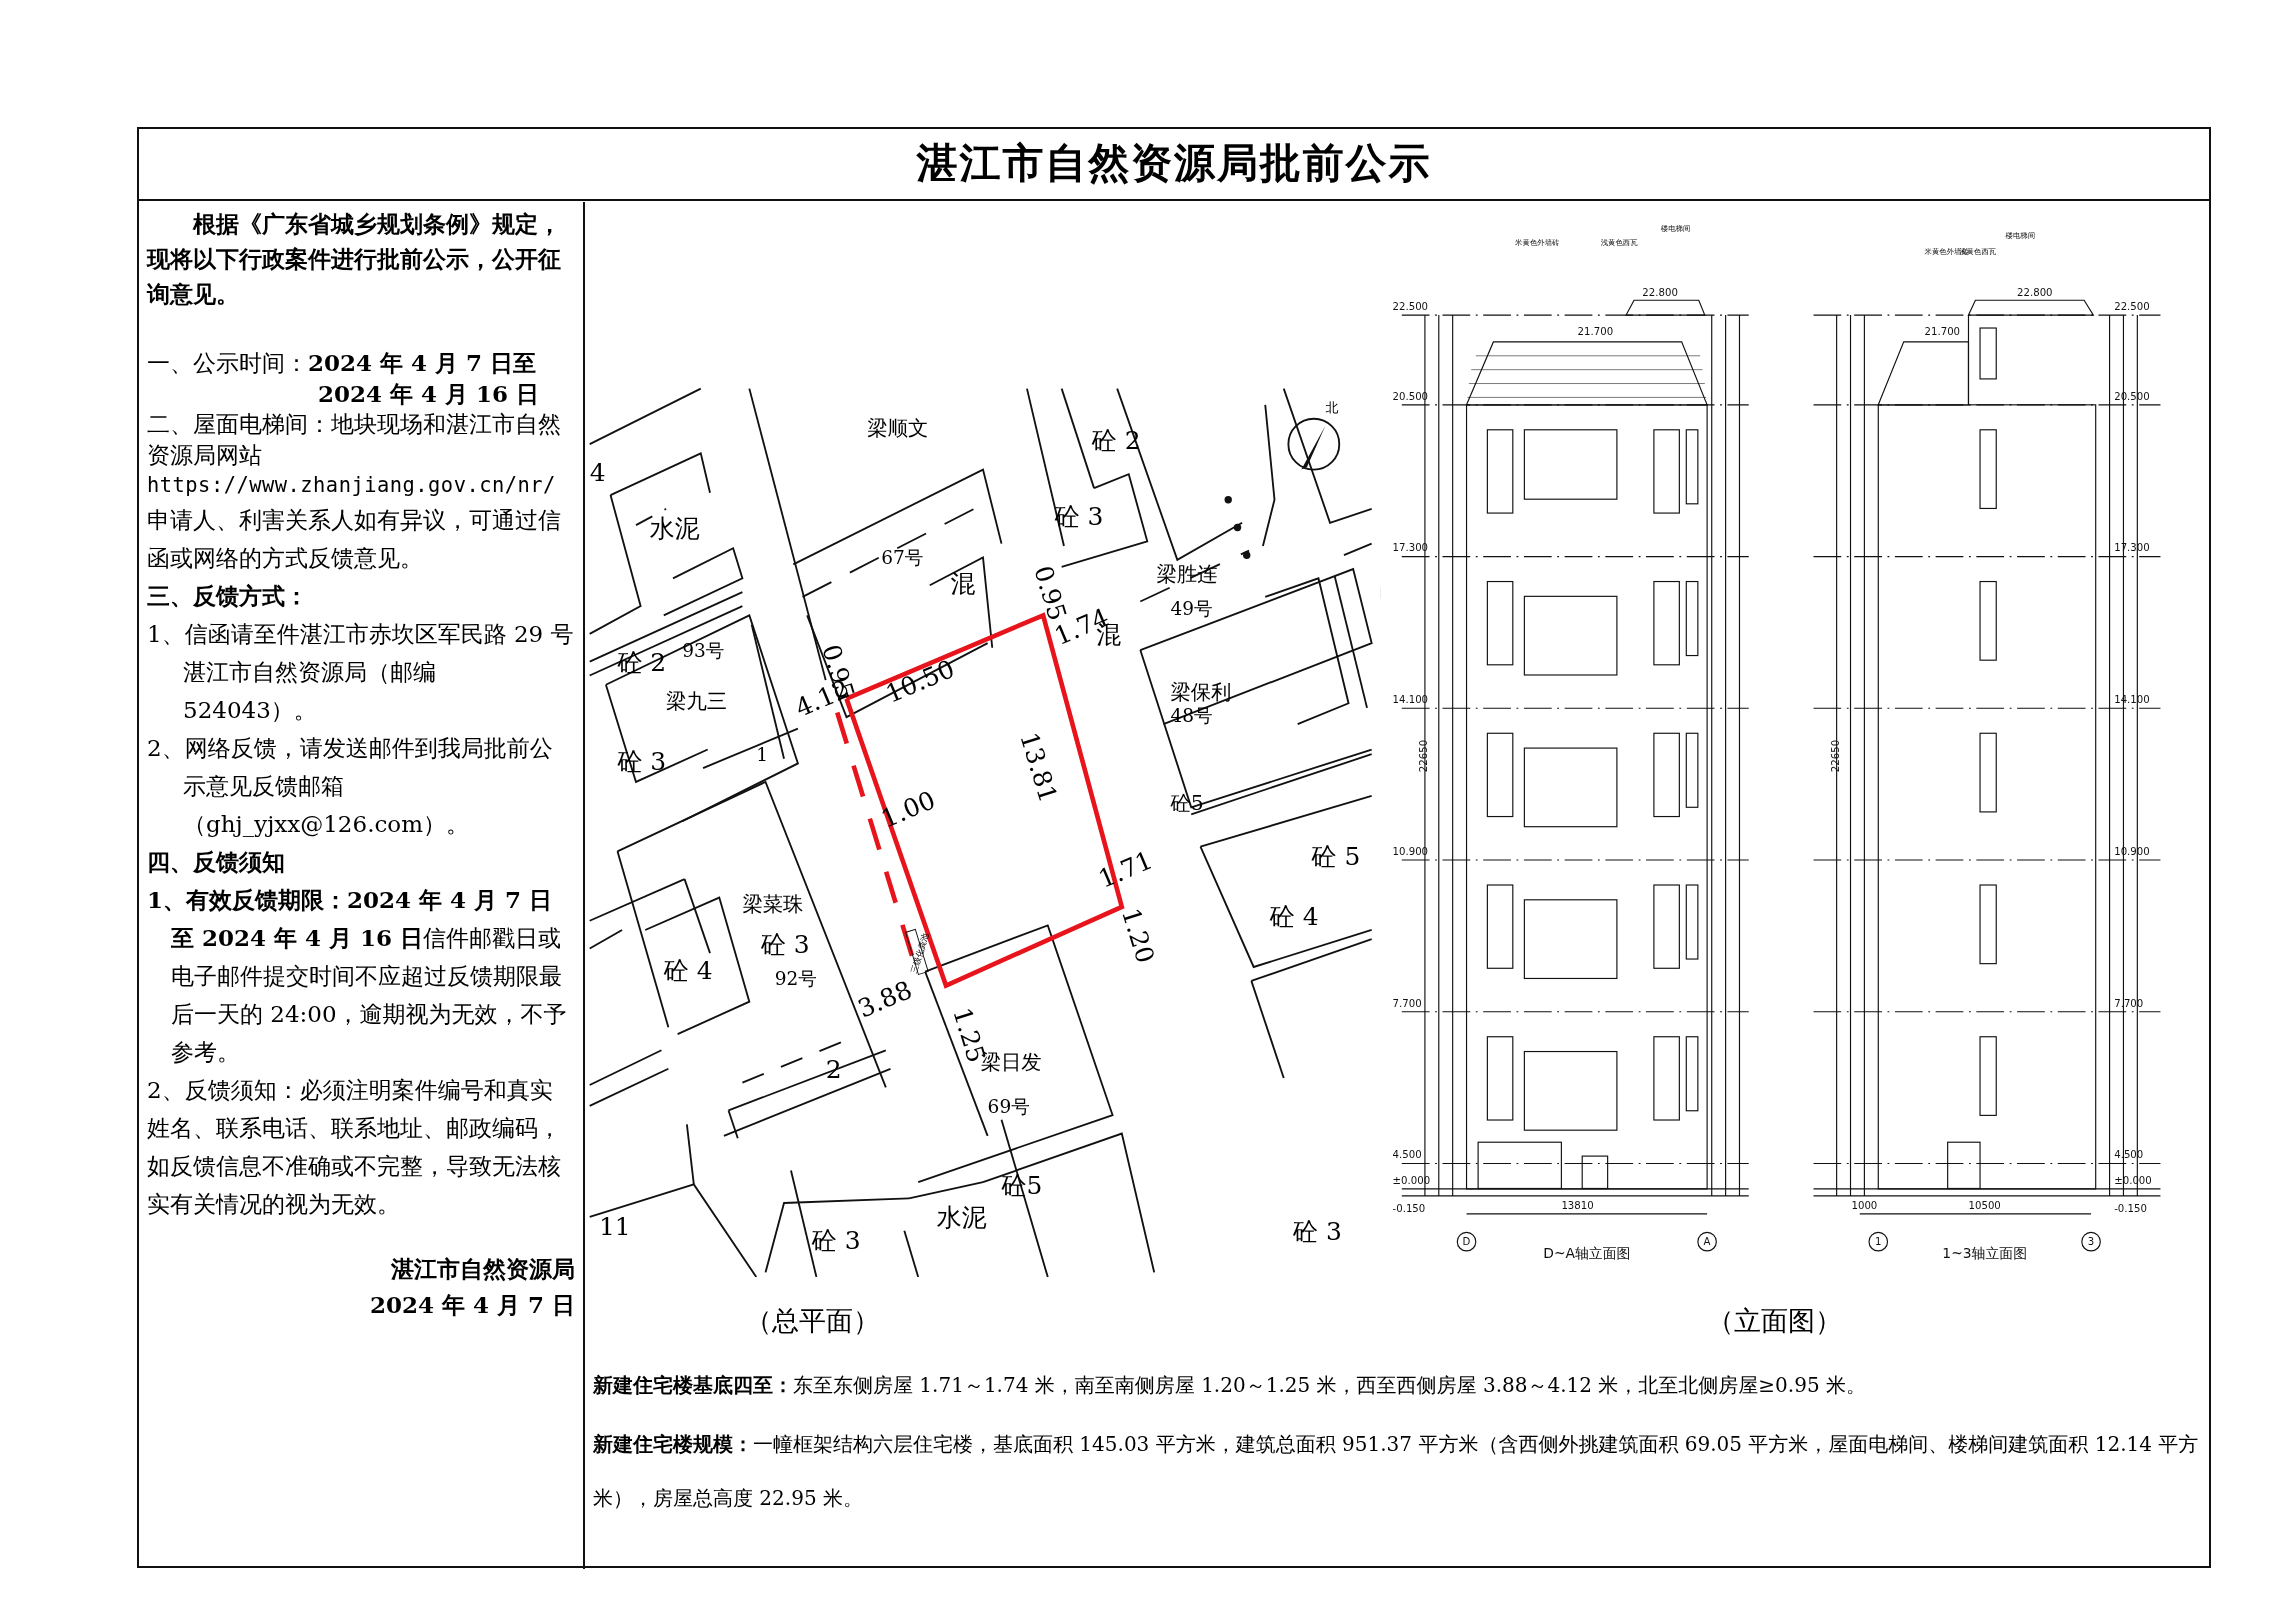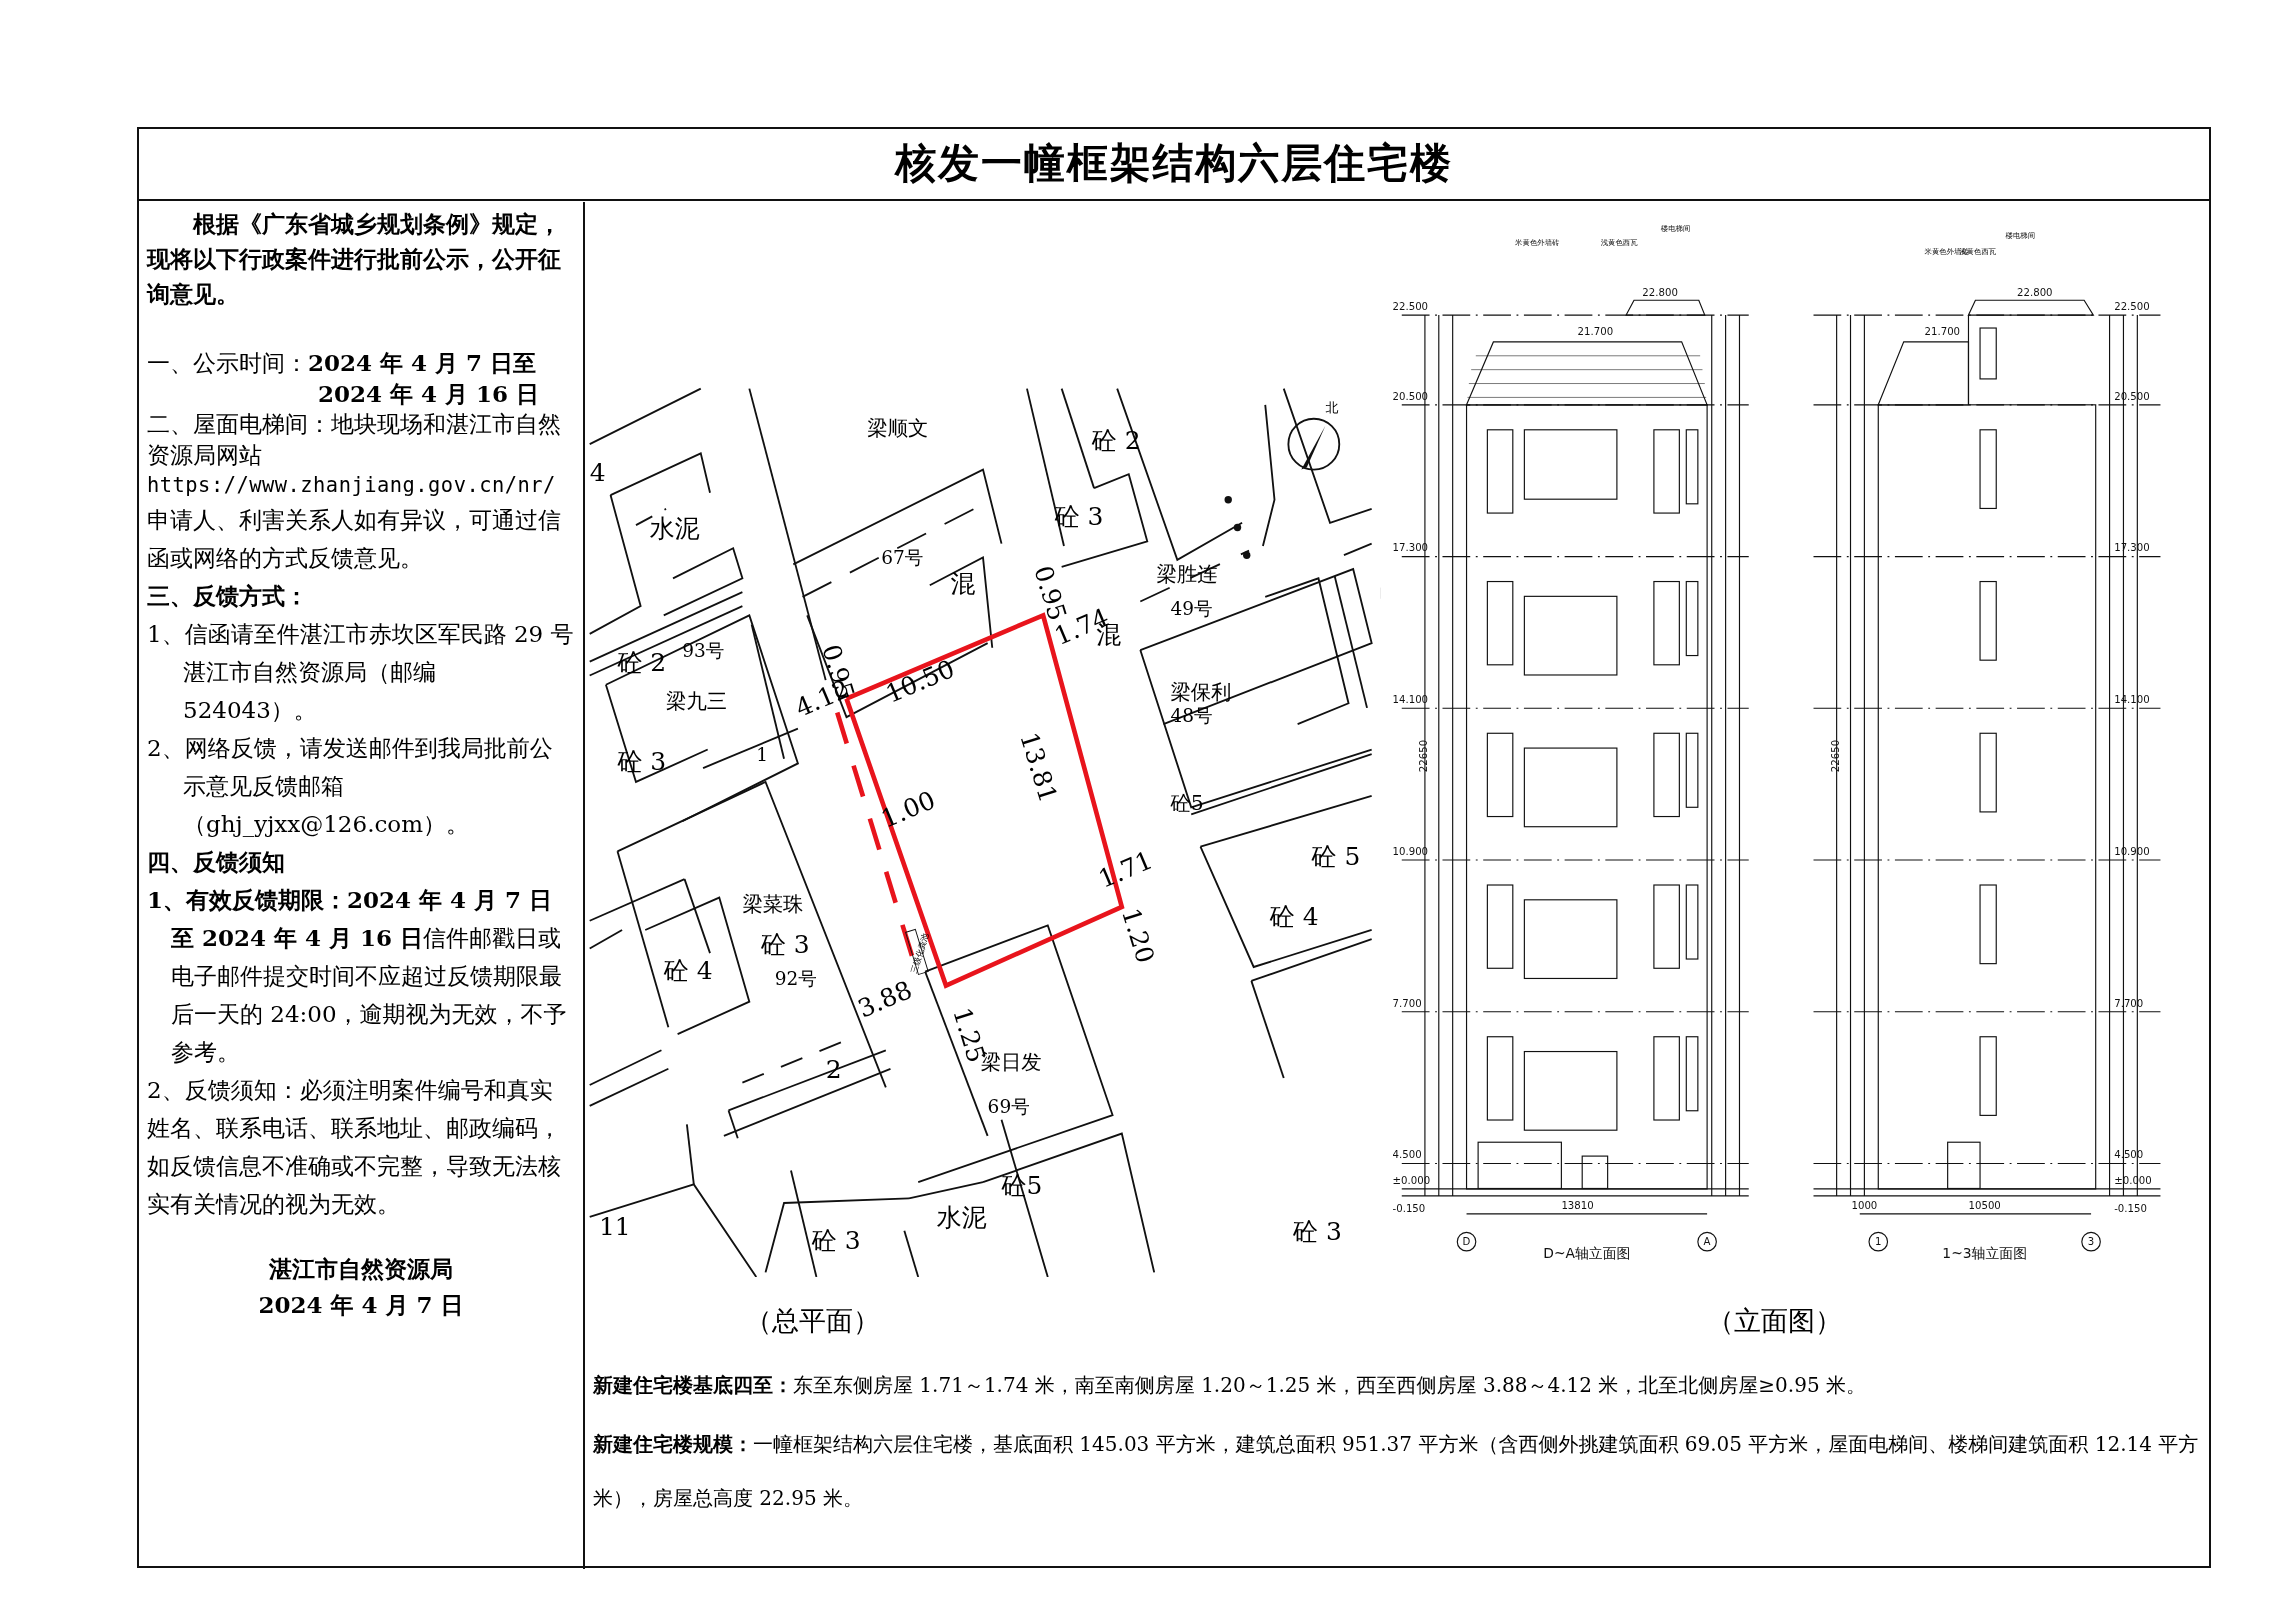--- a/index.html
+++ b/index.html
@@ -12,38 +12,38 @@
                display:flex; align-items:center; justify-content:center; }
   .title { font-family:"DejaVu Sans","Liberation Sans",sans-serif; font-weight:bold;
            font-size:41px; letter-spacing:1.9px; }
   .divider { position:absolute; left:583px; top:202px; width:2.3px; height:1367px; background:#111; }
   .left-col { position:absolute; left:147px; top:206px; width:428px;
               font-size:23px; line-height:35px; }
   .left-col p { margin:0; }
   .b { font-weight:bold; }
   .indent2 { text-indent:46px; }
   .hang { padding-left:39px; text-indent:-39px; }
-  .sign { text-align:center; font-weight:bold; margin-left:79px; }
+  .sign { text-align:right; font-weight:bold; margin-left:79px; }
   .plan-svg { position:absolute; left:585px; top:384px; }
   .elev-svg { position:absolute; left:1383px; top:217px; }
   .caption { position:absolute; top:1303px; font-size:27px; font-family:"DejaVu Sans","Liberation Sans",sans-serif; }
   .bottom-text { position:absolute; left:593px; top:1358px; width:1606px;
                  font-size:20px; line-height:54px; font-family:"DejaVu Serif","Liberation Serif",serif; }
   .bottom-text p { margin:0; }
   .bottom-text .lbl { font-weight:bold; font-family:"DejaVu Sans","Liberation Sans",sans-serif; }
   svg text { font-family:"DejaVu Serif","Liberation Serif",serif; }
   .pl text { font-size:54px; }
   .el text { font-family:"DejaVu Sans","Liberation Sans",sans-serif; font-size:22px; }
 </style>
 </head>
 <body>
 
 <div class="frame"></div>
 <div class="title-row">
-  <span class="title">核发一幢框架结构六层住宅楼</span>
+  <span class="title">湛江市自然资源局批前公示</span>
 </div>
 <div class="divider"></div>
 
 <div class="left-col">
   <p class="b indent2">根据《广东省城乡规划条例》规定，</p>
   <p class="b">现将以下行政案件进行批前公示，公开征</p>
   <p class="b">询意见。</p>
   <p style="height:18.5px"></p>
   <p style="height:18.5px"></p>
   <div style="line-height:30.5px">

